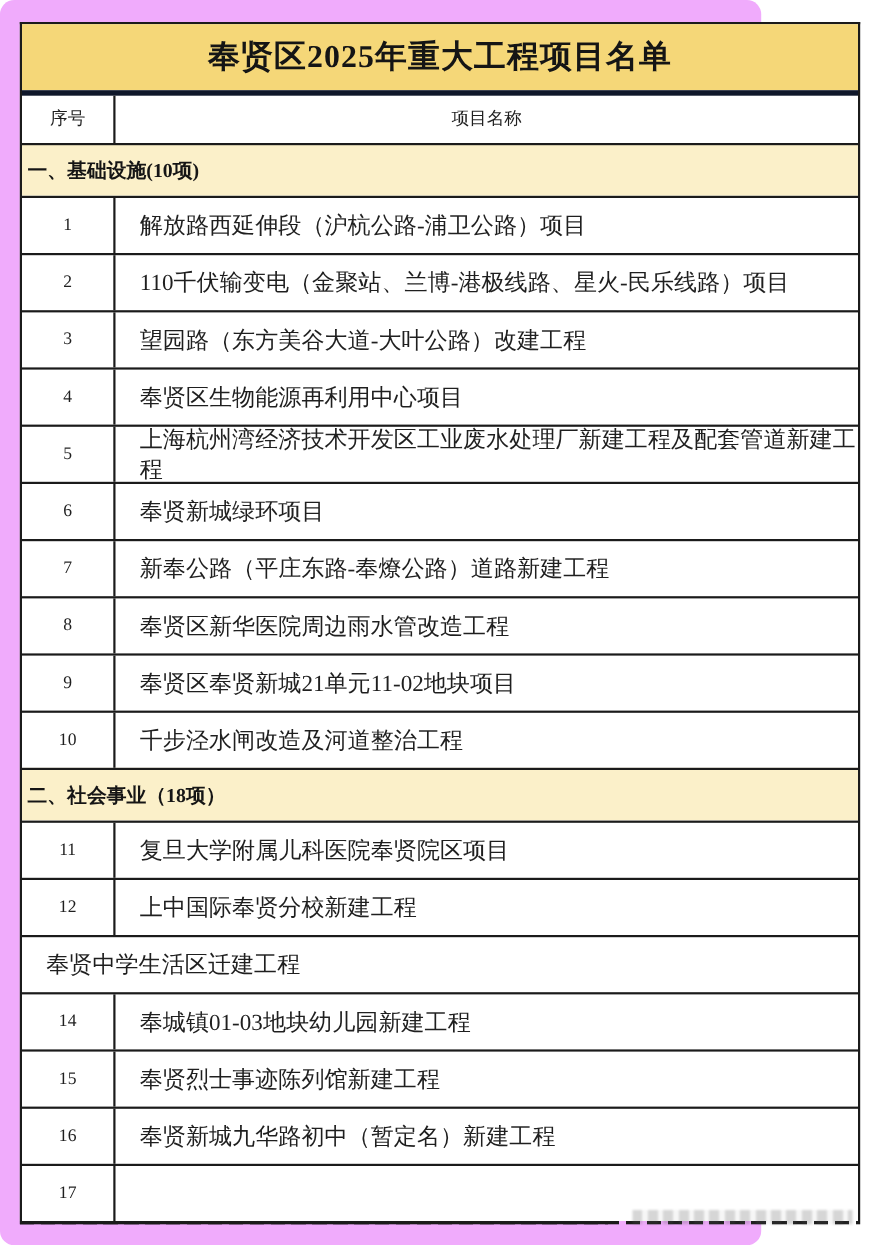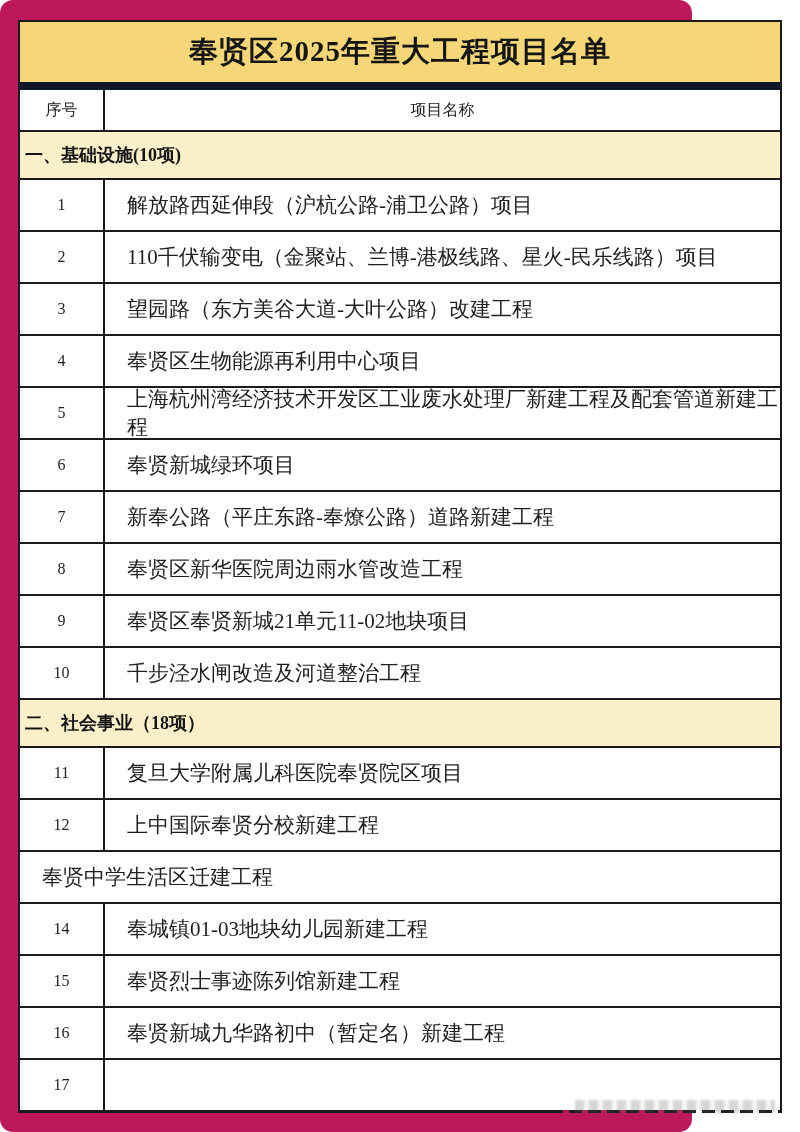--- a/index.html
+++ b/index.html
@@ -6,21 +6,21 @@
     margin: 0; padding: 0;
     width: 800px; height: 1132px;
     background: #ffffff;
     font-family: "Liberation Serif", "DejaVu Serif", serif;
     color: #1f1f1f;
     overflow: hidden;
   }
   .page {
     position: relative;
     width: 692px; height: 1132px;
-    background: #be185d;
+    background: #f0abfc;
     border-radius: 13px;
   }
   .sheet {
     position: absolute;
     left: 18px; top: 20px;
     width: 764px; height: 1090px;
     border: 2px solid #1b1b1b;
     border-bottom: none;
     box-sizing: border-box;
     background: #ffffff;
@@ -32,21 +32,21 @@
     align-items: center;
     justify-content: center;
     font-size: 29px;
     font-weight: bold;
     letter-spacing: 1px;
     color: #151515;
     box-sizing: border-box;
   }
   .header-row {
     height: 48px;
-    border-top: 8px solid #0f172a;
+    border-top: 5px solid #0f172a;
     display: flex;
     box-sizing: border-box;
     background: #ffffff;
   }
   .header-row .col-index {
     width: 85px;
     border-right: 2px solid #1b1b1b;
     display: flex; align-items: center; justify-content: center;
     font-size: 16px;
     box-sizing: border-box;

